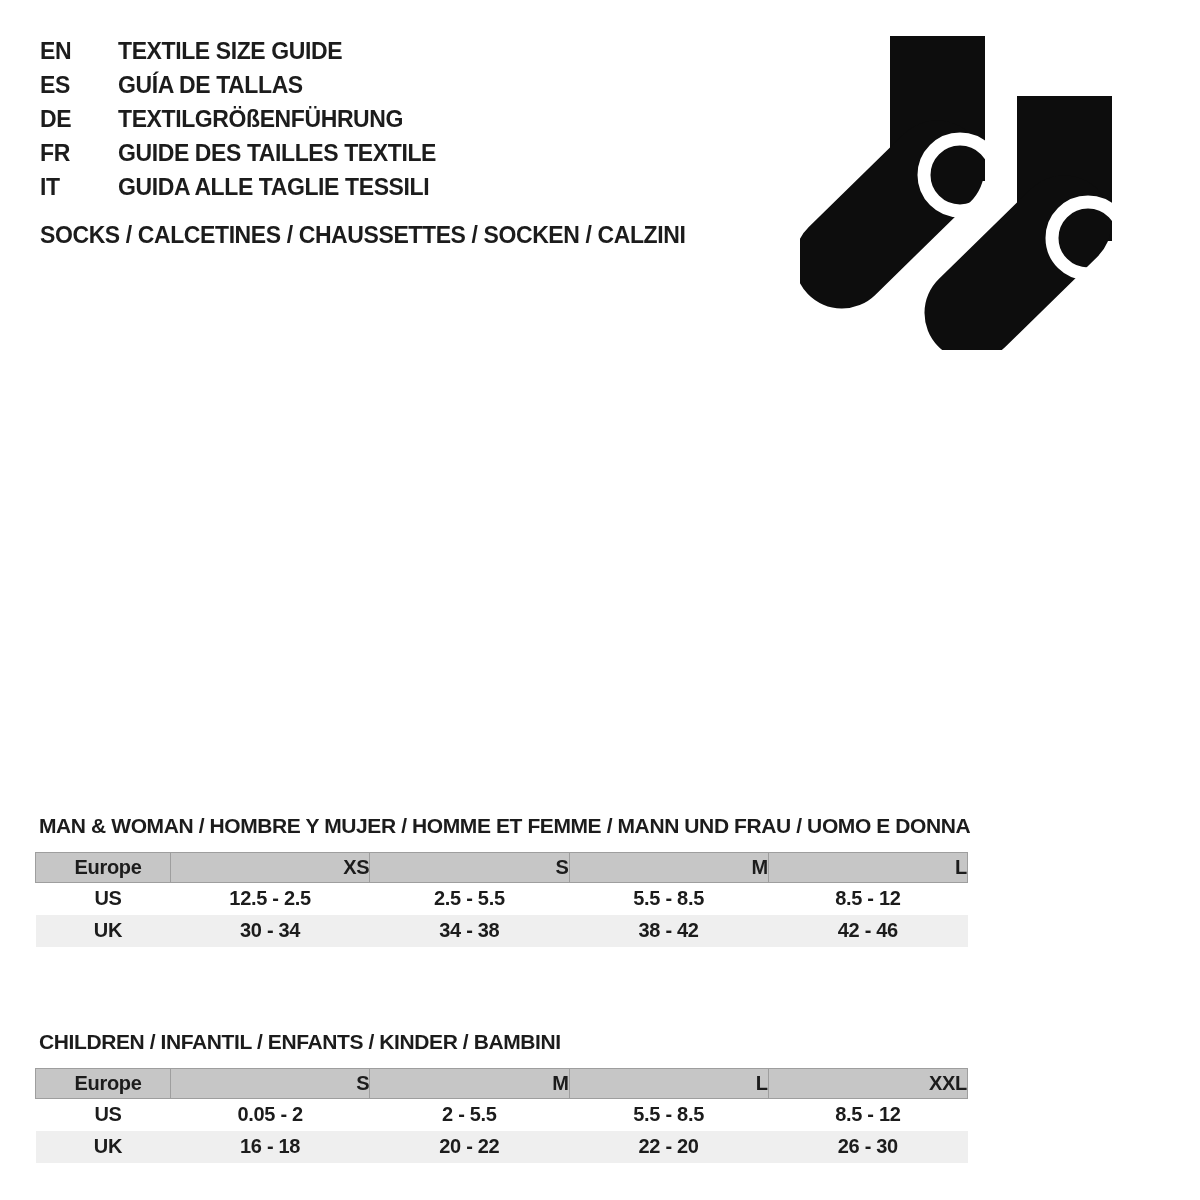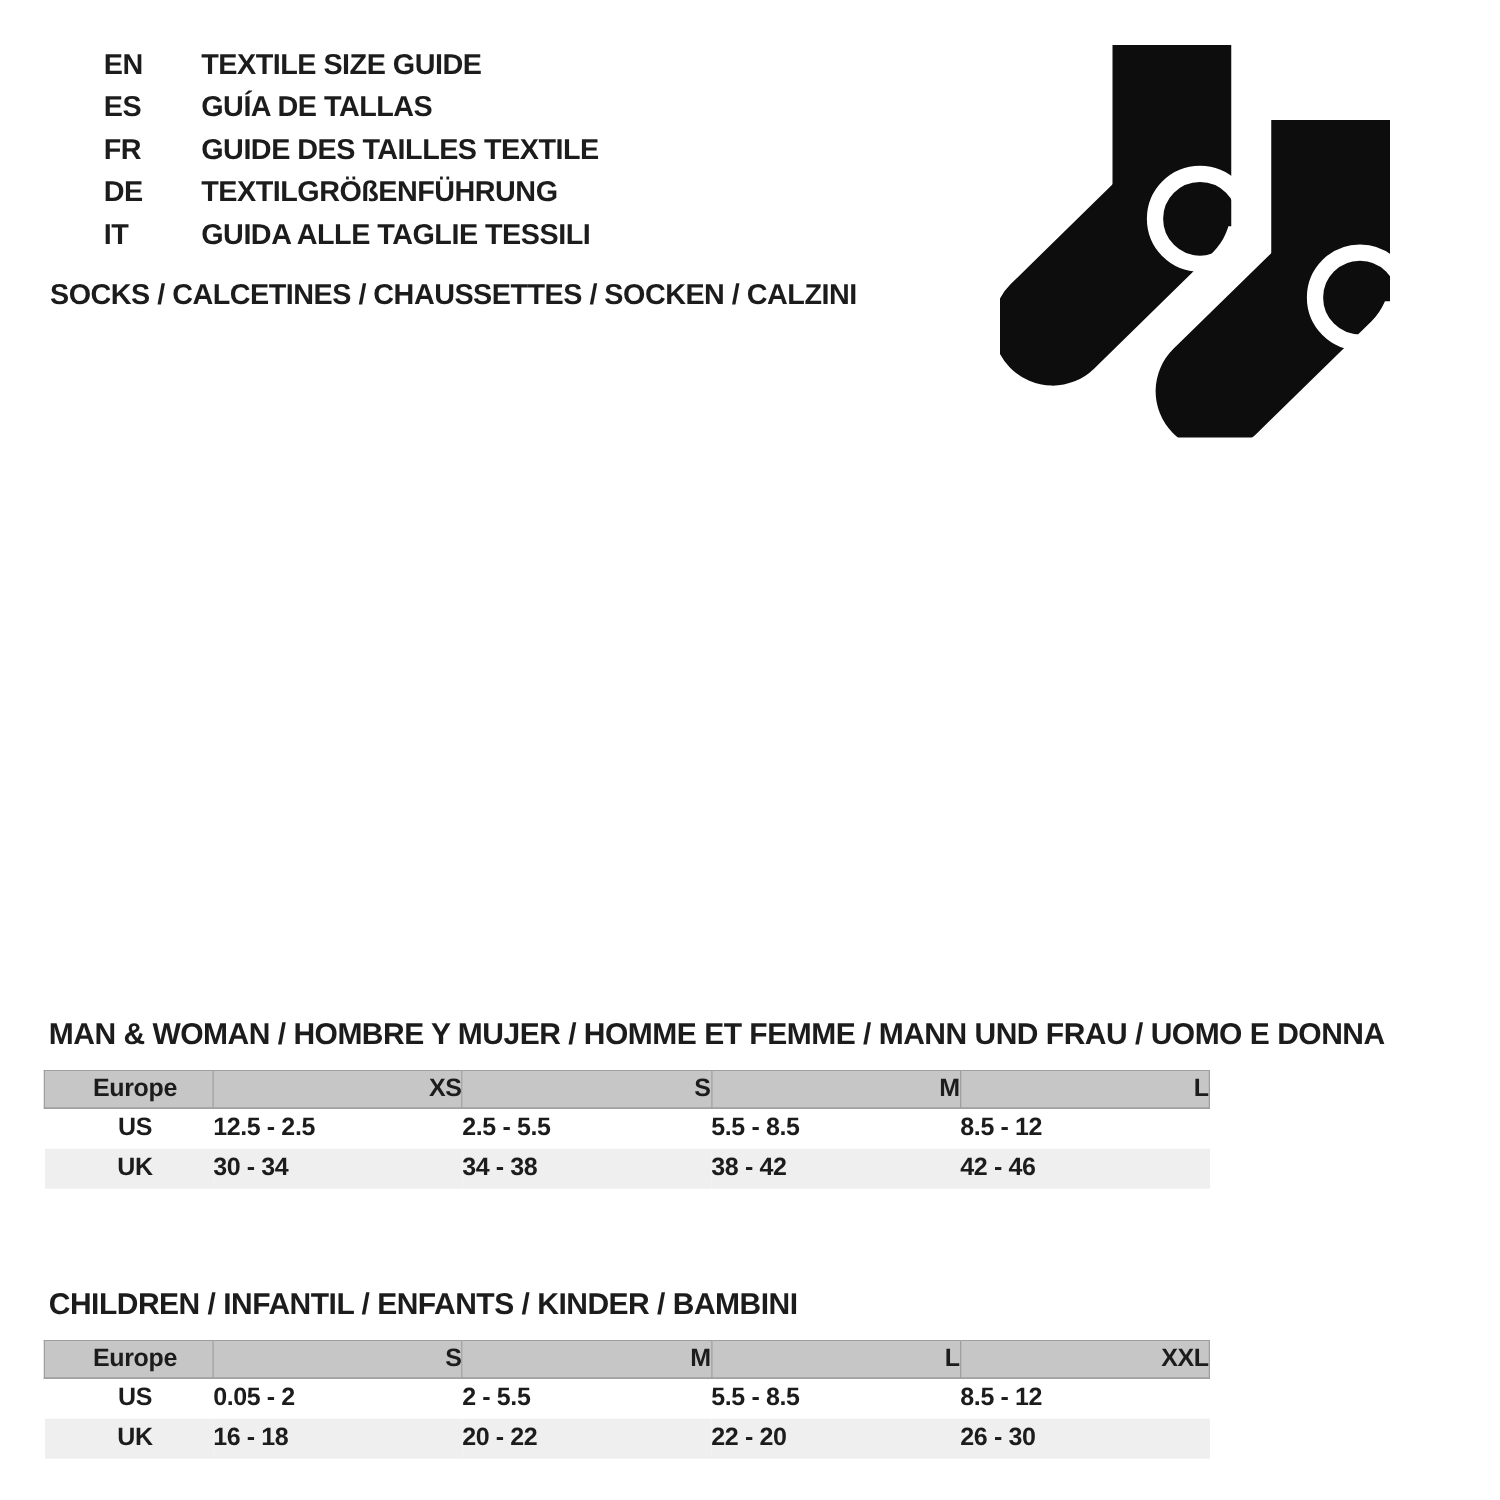--- a/index.html
+++ b/index.html
@@ -25,21 +25,20 @@
   
   .langs { position: absolute; left: 40px; top: 34px; }
   .lang-row {
     display: flex;
     align-items: center;
     height: 34px;
     font-size: 23px;
     font-weight: 700;
     letter-spacing: -0.4px;
     white-space: nowrap;
-    margin-left: 43px;
   }
   .lang-code { width: 78px; flex: 0 0 78px; }
 
   .product-line {
     position: absolute;
     left: 40px;
     top: 222px;
     font-size: 23px;
     font-weight: 700;
     letter-spacing: -0.4px;
@@ -48,21 +47,21 @@
 
   
   .socks-icon-wrap { position: absolute; left: 800px; top: 18px; width: 320px; height: 332px; }
   .socks-icon-wrap svg { display: block; width: 100%; height: 100%; }
 
   
   .size-section { position: absolute; left: 35px; width: 933px; }
   .section-man-woman { top: 814px; }
   .section-children { top: 1030px; }
   .tbl-title {
-    font-size: 24px;
+    font-size: 21px;
     font-weight: 700;
     letter-spacing: -0.4px;
     padding-left: 4px;
     margin-bottom: 14px;
     white-space: nowrap;
   }
   table.size-table {
     width: 933px;
     table-layout: fixed;
     border-collapse: collapse;
@@ -72,47 +71,47 @@
   table.size-table col.c-region { width: 135px; }
   table.size-table thead th {
     background: var(--table-header-bg);
     border: 1px solid var(--table-header-border);
     height: 30px;
     font-weight: 700;
     text-align: right;
   }
   table.size-table td {
     height: 32px;
-    text-align: left;
+    text-align: center;
     font-weight: 700;
   }
   table.size-table .rowhead { text-align: center; padding-left: 10px; }
   table.size-table tbody tr.row-alt { background: var(--table-alt-row-bg); margin-left: 32px; }
 </style>
 </head>
 <body>
 
 <div class="page">
 
   <div class="langs">
     <div class="lang-row">
       <span class="lang-code">EN</span>
       <span class="lang-label">TEXTILE SIZE GUIDE</span>
     </div>
     <div class="lang-row">
       <span class="lang-code">ES</span>
       <span class="lang-label">GUÍA DE TALLAS</span>
     </div>
     <div class="lang-row">
+      <span class="lang-code">DE</span>
+      <span class="lang-label">TEXTILGRÖßENFÜHRUNG</span>
+    </div>
+    <div class="lang-row">
       <span class="lang-code">FR</span>
       <span class="lang-label">GUIDE DES TAILLES TEXTILE</span>
-    </div>
-    <div class="lang-row">
-      <span class="lang-code">DE</span>
-      <span class="lang-label">TEXTILGRÖßENFÜHRUNG</span>
     </div>
     <div class="lang-row">
       <span class="lang-code">IT</span>
       <span class="lang-label">GUIDA ALLE TAGLIE TESSILI</span>
     </div>
   </div>
 
   <div class="product-line">SOCKS / CALCETINES / CHAUSSETTES / SOCKEN / CALZINI</div>
 
   <div class="socks-icon-wrap">

